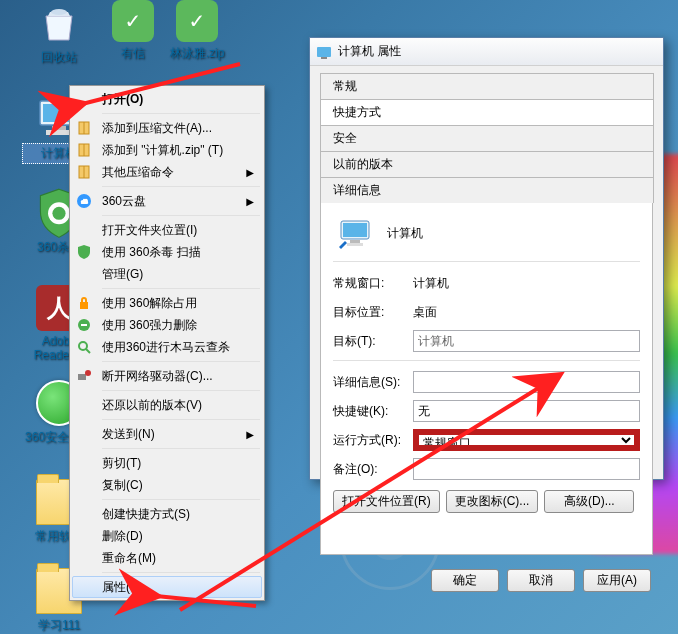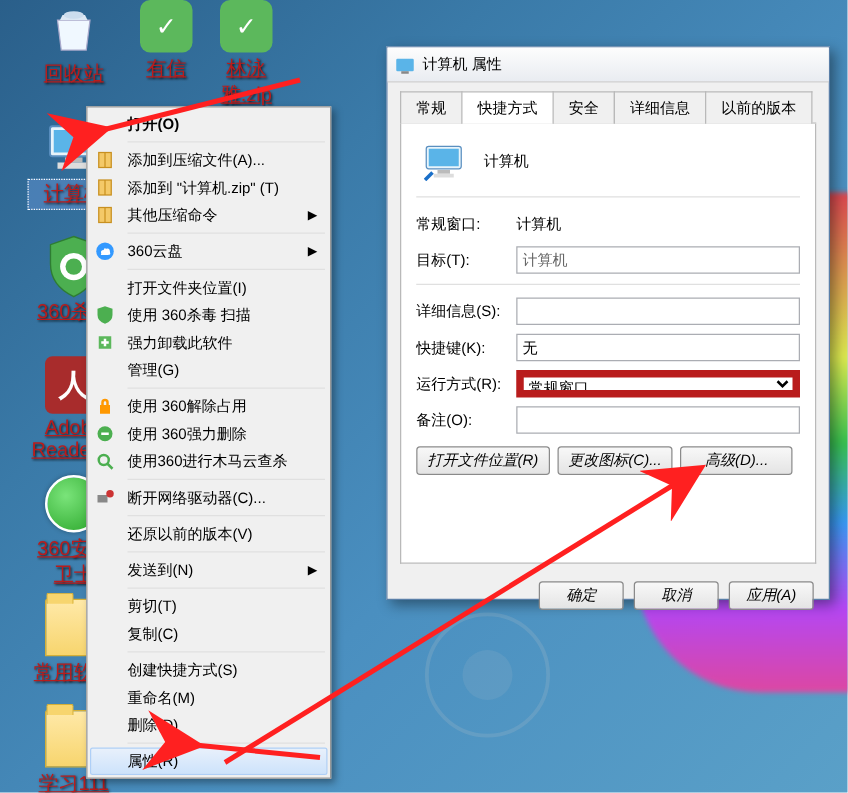--- a/index.html
+++ b/index.html
@@ -5,21 +5,21 @@
     * { margin: 0; padding: 0; box-sizing: border-box; font-family: "Microsoft YaHei", "Segoe UI", Tahoma, sans-serif; font-size: 12px; }
     body { width: 678px; height: 634px; position: relative; overflow: hidden; background: linear-gradient(135deg, #2a5f8a 0%, #3a7aa8 30%, #4a8fc0 60%, #5aa0c8 100%); }
     .wallpaper-deco { position: absolute; right: -30px; bottom: 80px; width: 200px; height: 400px; background: linear-gradient(to bottom, #ff3333 0%, #ff9933 16%, #ffff33 33%, #33cc33 50%, #3399ff 66%, #cc33ff 83%, #ff3399 100%); border-radius: 100px 0 0 100px; opacity: 0.8; filter: blur(2px); }
     .wallpaper-circle { position: absolute; left: 340px; top: 490px; width: 100px; height: 100px; border: 3px solid rgba(150,180,200,0.3); border-radius: 50%; display: flex; align-items: center; justify-content: center; }
     .wallpaper-circle::after { content: ""; width: 40px; height: 40px; background: rgba(150,180,200,0.2); border-radius: 50%; }
 
     
     .desktop { position: absolute; left: 0; top: 0; width: 190px; height: 634px; }
     .desk-icon { position: absolute; width: 74px; text-align: center; }
     .desk-icon .ic { width: 46px; height: 46px; margin: 0 auto 2px; display: flex; align-items: center; justify-content: center; }
-    .desk-icon .lbl { color: #b91c1c; text-shadow: 1px 1px 2px rgba(0,0,0,0.8); font-size: 16px; display: block; padding: 1px 2px; text-decoration: underline; }
+    .desk-icon .lbl { color: #0369a1; text-shadow: 1px 1px 2px rgba(0,0,0,0.8); font-size: 12px; display: block; padding: 1px 2px; }
     .desk-icon.sel .lbl { background: rgba(90,140,200,0.6); border: 1px dotted #fff; }
     .ic-green { background: #5cb85c; border-radius: 8px; width: 42px !important; height: 42px !important; color: #fff; font-size: 20px; }
     .ic-red { background: #a82c2c; width: 42px; height: 42px; border-radius: 6px; color: #fff; display: flex; align-items: center; justify-content: center; font-size: 24px; font-weight: bold; }
     .ic-ball { width: 44px; height: 44px; border-radius: 50%; background: radial-gradient(circle at 35% 35%, #7ae47a, #28a428); border: 2px solid #fff; box-shadow: 0 0 4px rgba(0,0,0,0.3); }
     .ic-folder { width: 46px; height: 38px; background: linear-gradient(#ffe9a8, #f7d56e); border-radius: 2px 2px 0 0; position: relative; border: 1px solid #d4af37; margin-top: 6px !important; }
     .ic-folder::before { content:""; position:absolute; top:-6px; left:0; width:20px; height:8px; background:#f7d56e; border-radius:2px 2px 0 0; border:1px solid #d4af37; border-bottom:none;}
 
     
     .context-menu { position: absolute; left: 69px; top: 85px; width: 196px; background: #f0f0f0; border: 1px solid #979797; box-shadow: 3px 3px 6px rgba(0,0,0,0.35); padding: 2px; }
     .menu-item { display: flex; align-items: center; height: 22px; padding-left: 30px; position: relative; cursor: default; }
@@ -29,36 +29,36 @@
     .menu-item.bold .mi-text { font-weight: bold; }
     .menu-item .mi-arrow { position: absolute; right: 8px; font-size: 10px; color: #000;}
     .menu-sep { height: 1px; background: #e0e0e0; margin: 3px 2px 3px 30px; }
 
     
     .dialog { position: absolute; left: 309px; top: 37px; width: 355px; height: 443px; background: #f0f0f0; border: 1px solid #5a7fa8; box-shadow: 4px 4px 10px rgba(0,0,0,0.4); }
     .dlg-title { height: 28px; background: linear-gradient(#fdfdfd, #e9ecf1); display: flex; align-items: center; padding: 12px 6px; border-bottom: 1px solid #d0d0d0; }
     .dlg-title .t-icon { width: 16px; height: 16px; margin-right: 6px;}
     .dlg-title .t-text { font-size: 12px; color: #000; }
     .dlg-body { padding: 6px 10px; }
-    .tabs { display: flex; border-bottom: 1px solid #b9b9b9; }
+    .tabs { display: flex; border-bottom: 1px solid #b9b9b9; flex-direction: column; }
     .tab { padding: 4px 12px; border: 1px solid #b9b9b9; border-bottom: none; background: #f0f0f0; margin-right: -1px; font-size: 12px; position: relative; top: 1px; }
     .tab.active { background: #fff; z-index: 1; }
     .tab-panel { background: #fff; border: 1px solid #b9b9b9; border-top: none; height: 352px; padding: 14px 12px; }
     .panel-header { display: flex; align-items: center; margin-bottom: 12px; }
     .panel-header .ph-icon { width: 32px; height: 32px; margin-right: 16px; margin-left: 6px;}
     .panel-header .ph-text { font-size: 12px; }
     .form-row { display: flex; align-items: center; margin-bottom: 7px; min-height: 22px; }
     .form-row .fl { width: 80px; font-size: 12px; }
     .form-row .fv { font-size: 12px; }
     .form-row input.txt { flex: 1; height: 22px; border: 1px solid #abadb3; padding: 0 4px; font-size: 12px; background: #fff; }
     .form-row input.txt[readonly] { color: #666; }
     .form-row select.sel { flex: 1; height: 22px; border: 6px solid #b91c1c; font-size: 12px; background: #fff; }
     .form-sep { height: 1px; background: #e0e0e0; margin: 8px 0 10px; }
     .btn-row { display: flex; gap: 6px; justify-content: flex-start; margin-top: 10px; }
-    .btn { height: 23px; padding: 0 8px; border: 1px solid #8a8a8a; background: linear-gradient(#f8f8f8, #e4e4e4); border-radius: 3px; font-size: 12px; cursor: pointer; min-width: 90px; font-style: italic;}
+    .btn { height: 23px; padding: 0 8px; border: 1px solid #8a8a8a; background: linear-gradient(#f8f8f8, #e4e4e4); border-radius: 3px; font-size: 12px; cursor: pointer; min-width: 90px;}
     .dlg-footer { display: flex; justify-content: flex-end; gap: 8px; padding: 8px 12px; }
     .dlg-footer .btn { min-width: 68px; }
 
     
     .arrow { position: absolute; pointer-events: none; }
     .arrow svg { overflow: visible; }
   </style>
 </head>
 <body>
 
@@ -173,29 +173,20 @@
     </div>
     <div class="menu-item">
       <span class="mi-icon">
         <svg width="16" height="16">
           <path d="M8 1 L14 3 L14 8 Q14 13 8 15 Q2 13 2 8 L2 3 Z" fill="#4caf50"></path>
         </svg>
       </span>
       <span class="mi-text">使用 360杀毒 扫描</span>
     </div>
     <div class="menu-item">
-      <span class="mi-icon">
-        <svg width="16" height="16">
-          <rect x="3" y="3" width="10" height="10" fill="#5cb85c"></rect>
-          <path d="M5 8 L11 8 M8 5 L8 11" stroke="#fff" stroke-width="2"></path>
-        </svg>
-      </span>
-      <span class="mi-text">强力卸载此软件</span>
-    </div>
-    <div class="menu-item">
       <span class="mi-text">管理(G)</span>
     </div>
     <div class="menu-sep"></div>
     <div class="menu-item">
       <span class="mi-icon">
         <svg width="16" height="16">
           <rect x="4" y="7" width="8" height="7" fill="#ff9800"></rect>
           <path d="M6 7 L6 5 Q6 3 8 3 Q10 3 10 5 L10 7" fill="none" stroke="#ff9800" stroke-width="2"></path>
         </svg>
       </span>
@@ -243,24 +234,24 @@
       <span class="mi-text">剪切(T)</span>
     </div>
     <div class="menu-item">
       <span class="mi-text">复制(C)</span>
     </div>
     <div class="menu-sep"></div>
     <div class="menu-item">
       <span class="mi-text">创建快捷方式(S)</span>
     </div>
     <div class="menu-item">
+      <span class="mi-text">删除(D)</span>
+    </div>
+    <div class="menu-item">
       <span class="mi-text">重命名(M)</span>
-    </div>
-    <div class="menu-item">
-      <span class="mi-text">删除(D)</span>
     </div>
     <div class="menu-sep"></div>
     <div class="menu-item highlighted">
       <span class="mi-text">属性(R)</span>
     </div>
   </div>
 
 <div class="dialog">
   <div class="dlg-title">
     <span class="t-icon">
@@ -269,40 +260,44 @@
           <rect x="5" y="13" width="6" height="2" fill="#888"></rect>
         </svg>
     </span>
     <span class="t-text">计算机 属性</span>
   </div>
   <div class="dlg-body">
     <div class="tabs" id="dlgtabs">
         <div class="tab">常规</div>
         <div class="tab active">快捷方式</div>
         <div class="tab">安全</div>
+        <div class="tab">以前的版本</div>
         <div class="tab">详细信息</div>
-        <div class="tab">以前的版本</div>
       </div>
     <div class="tab-panel">
       <div class="panel-header">
         <div class="ph-icon">
           <svg viewBox="0 0 32 32">
               <rect x="2" y="4" width="28" height="18" rx="2" fill="#e8f4fb" stroke="#5a8fc0"></rect>
               <rect x="4" y="6" width="24" height="14" fill="#5ab4e8"></rect>
               <rect x="11" y="23" width="10" height="3" fill="#bbb"></rect>
               <rect x="8" y="26" width="16" height="3" fill="#ddd"></rect>
               <path d="M0 30 L6 24 L8 26 L2 32" fill="#1a6fc8"></path>
             </svg>
         </div>
         <span class="ph-text">计算机</span>
       </div>
       <div class="form-sep"></div>
       <div class="form-row">
         <span class="fl">常规窗口:</span>
         <span class="fv">计算机</span>
+      </div>
+      <div class="form-row">
+        <span class="fl">目标位置:</span>
+        <span class="fv">桌面</span>
       </div>
       <div class="form-row">
         <span class="fl">目标(T):</span>
         <input class="txt" readonly="" value="计算机" style="">
       </div>
       <div class="form-sep"></div>
       <div class="form-row">
         <span class="fl">详细信息(S):</span>
         <input class="txt" value="" style="">
       </div>

